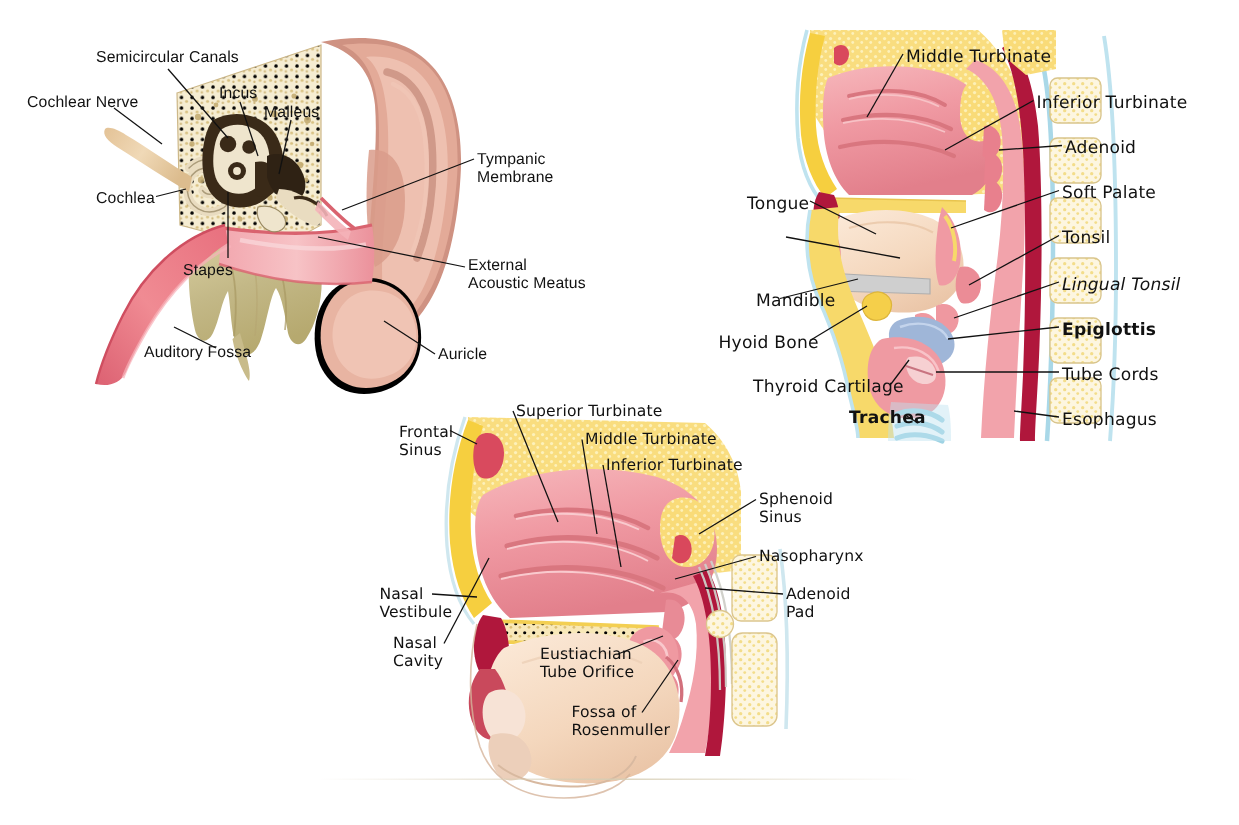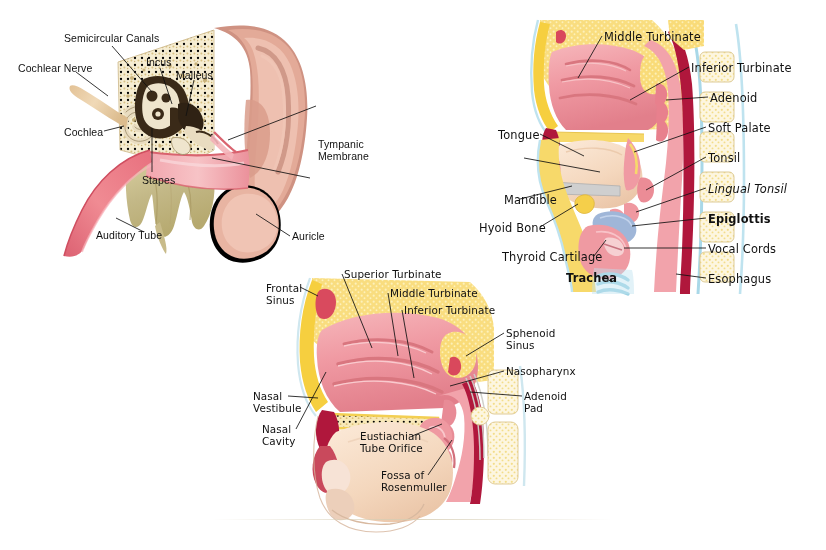--- a/index.html
+++ b/index.html
@@ -453,34 +453,36 @@
     </g>
   </svg>
 
   <div class="bottomrule"></div>
 
   <div class="lbl ear-lbl" style="left:64px;top:33px;">Semicircular Canals</div>
   <div class="lbl ear-lbl" style="left:18px;top:63px;">Cochlear Nerve</div>
   <div class="lbl ear-lbl" style="left:146px;top:57px;">Incus</div>
   <div class="lbl ear-lbl" style="left:176px;top:70px;">Malleus</div>
   <div class="lbl ear-lbl" style="left:64px;top:127px;">Cochlea</div>
-  <div class="lbl ear-lbl" style="left:122px;top:175px;margin-left:20px;">Stapes</div>
-  <div class="lbl ear-lbl" style="left:96px;top:230px;">Auditory Tube</div>
-  <div class="lbl ear-lbl" style="left:318px;top:101px;margin-top:38px;">Tympanic
+  <div class="lbl ear-lbl" style="left:122px;top:175px;">Stapes</div>
+  <div class="lbl ear-lbl" style="left:96px;top:230px;">Auditory Fossa</div>
+  <div class="lbl ear-lbl" style="left:318px;top:101px;">Tympanic
 Membrane</div>
+  <div class="lbl ear-lbl" style="left:312px;top:172px;">External
+Acoustic Meatus</div>
   <div class="lbl ear-lbl" style="left:292px;top:231px;text-align:right;">Auricle</div>
 
   <div class="lbl geo-lbl" style="left:604px;top:31px;">Middle Turbinate</div>
   <div class="lbl geo-lbl" style="left:691px;top:62px;">Inferior Turbinate</div>
   <div class="lbl geo-lbl" style="left:710px;top:92px;">Adenoid</div>
   <div class="lbl geo-lbl" style="left:708px;top:122px;">Soft Palate</div>
   <div class="lbl geo-lbl" style="left:708px;top:152px;">Tonsil</div>
   <div class="lbl geo-lbl" style="left:708px;top:183px;font-style:italic;">Lingual Tonsil</div>
   <div class="lbl geo-lbl" style="left:708px;top:213px;font-weight:bold;">Epiglottis</div>
-  <div class="lbl geo-lbl" style="left:708px;top:243px;">Vocal Cords</div>
+  <div class="lbl geo-lbl" style="left:708px;top:243px;">Tube Cords</div>
   <div class="lbl geo-lbl" style="left:708px;top:273px;">Esophagus</div>
   <div class="lbl geo-lbl" style="left:498px;top:129px;text-align:right;">Tongue</div>
   <div class="lbl geo-lbl" style="left:472px;top:194px;margin-left:32px;">Mandible</div>
   <div class="lbl geo-lbl" style="left:479px;top:222px;">Hyoid Bone</div>
   <div class="lbl geo-lbl" style="left:502px;top:251px;">Thyroid Cartilage</div>
   <div class="lbl geo-lbl" style="left:566px;top:272px;font-weight:bold;">Trachea</div>
 
   <div class="lbl nasal-lbl" style="left:344px;top:269px;text-align:center;">Superior Turbinate</div>
   <div class="lbl nasal-lbl" style="left:390px;top:288px;">Middle Turbinate</div>
   <div class="lbl nasal-lbl" style="left:404px;top:305px;">Inferior Turbinate</div>

